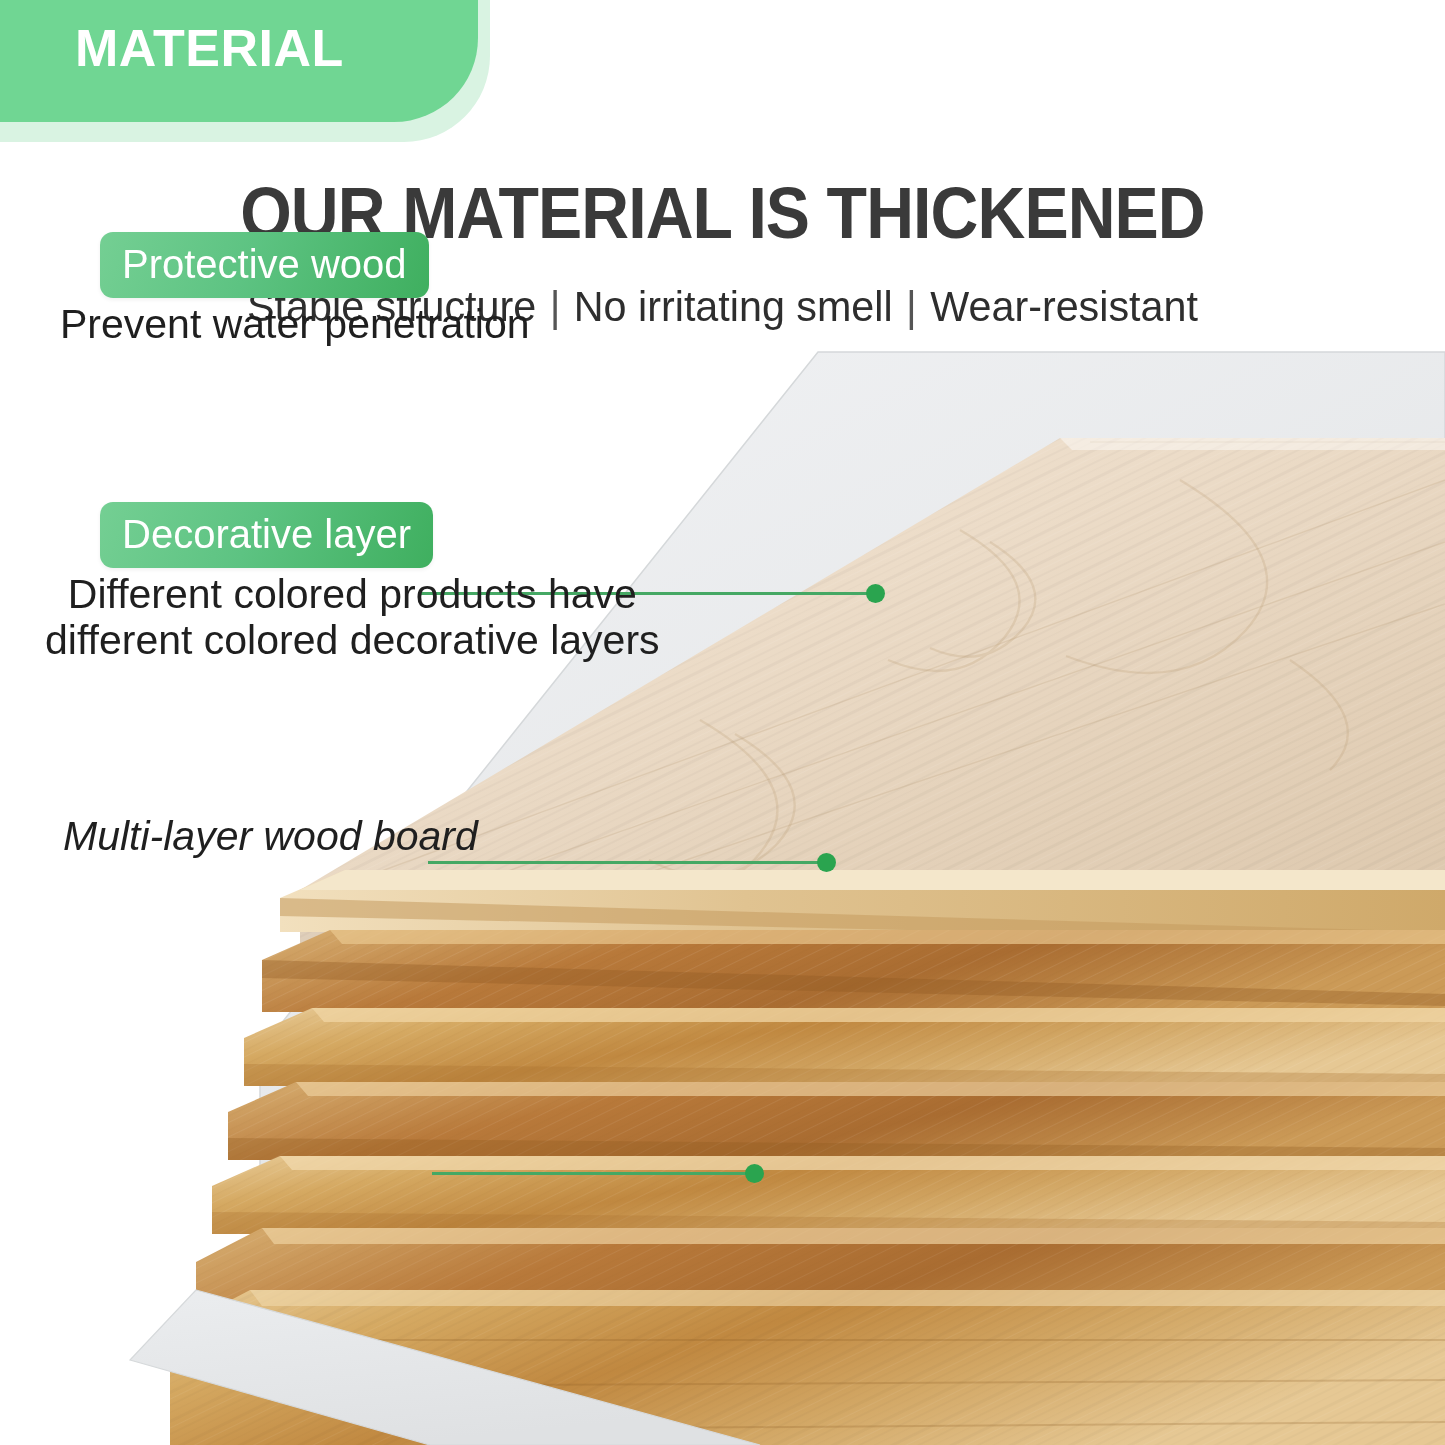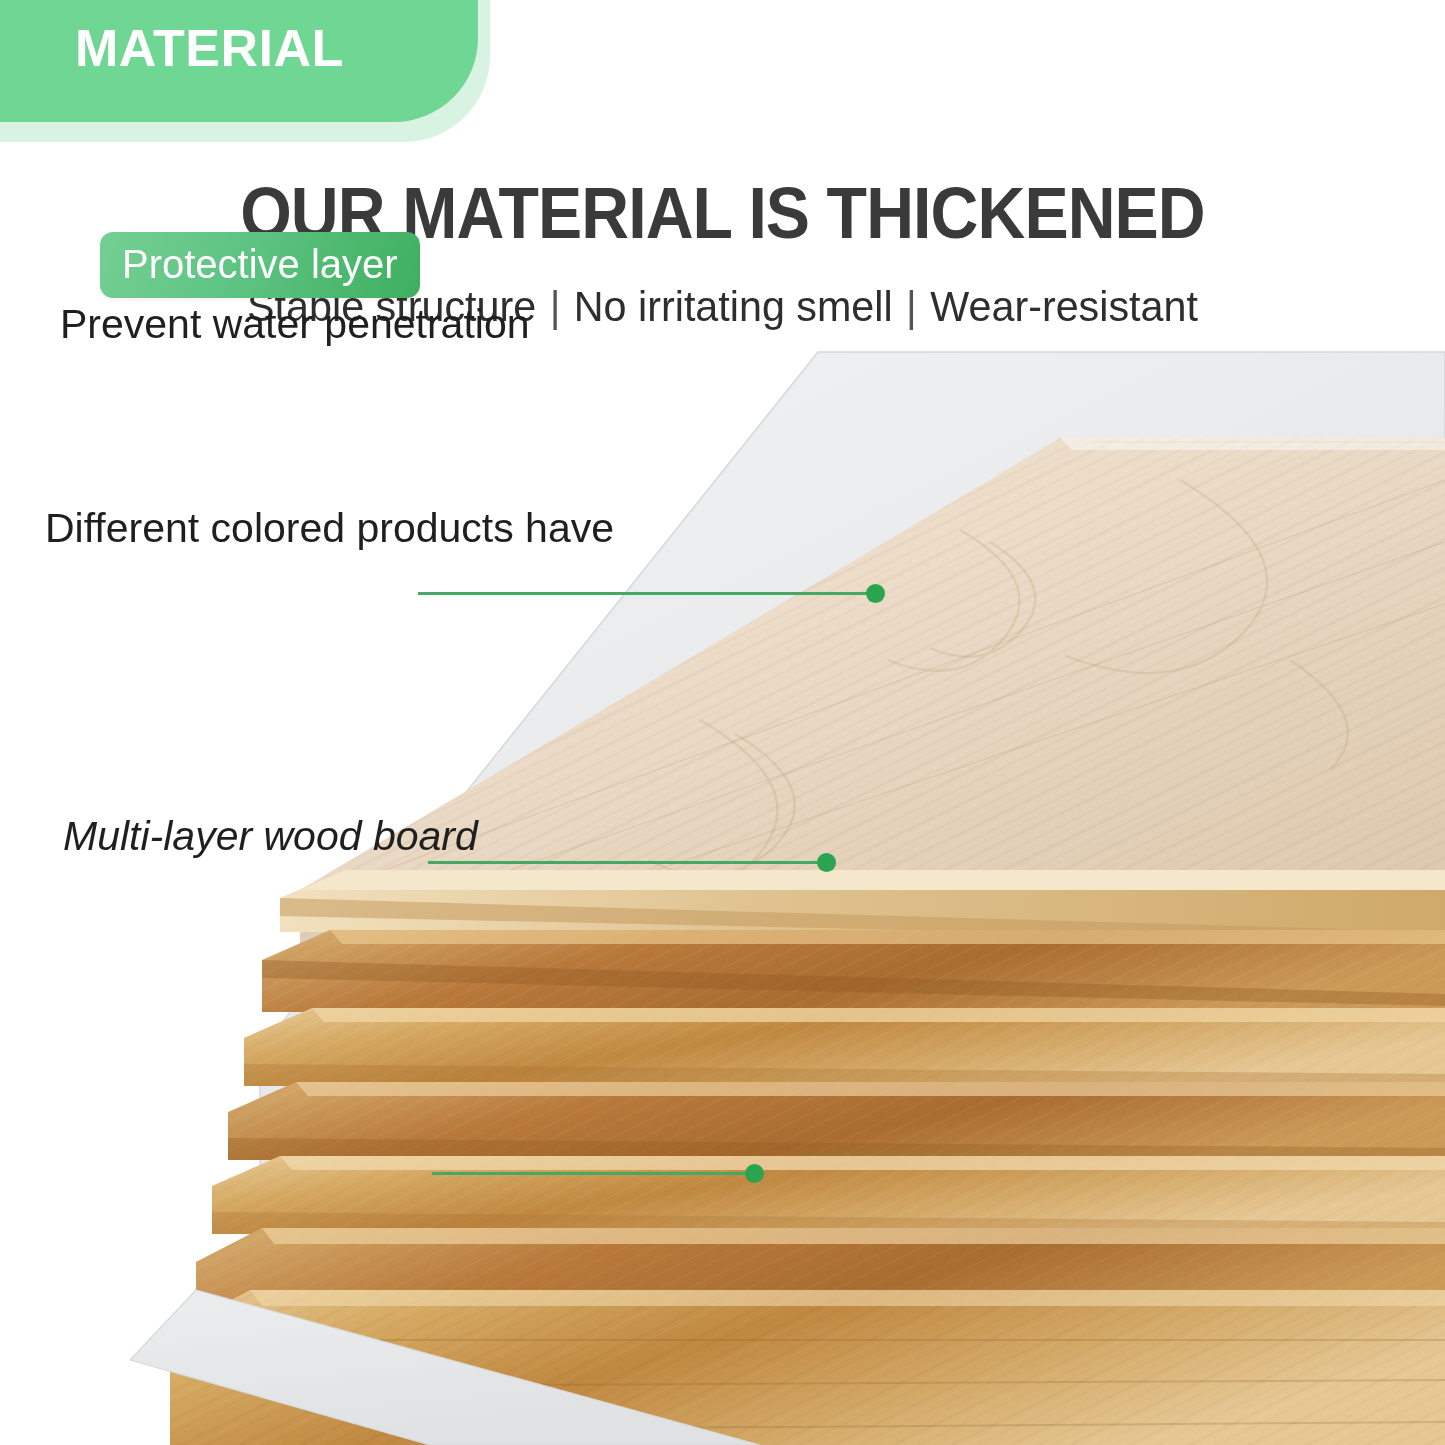--- a/index.html
+++ b/index.html
@@ -291,34 +291,36 @@
     </g>
   </svg>
 </div>
 
 <div class="leader" style="left:418px; top:592px; width:465px;">
   <div class="leader-line" style="width:457px;"></div>
   <div class="leader-dot" style="left:448px;"></div>
 </div>
 
 <div class="callout callout-1">
-  <div class="badge">Protective layer</div>
+  <div class="badge">Protective wood</div>
   <div class="desc">
     <span>Prevent water penetration</span>
   </div>
 </div>
 
 <div class="leader" style="left:428px; top:861px; width:405px;">
   <div class="leader-line" style="width:398px;"></div>
   <div class="leader-dot" style="left:389px;"></div>
 </div>
 
 <div class="callout callout-2">
+  <div class="badge">Decorative layer</div>
   <div class="desc">
     <span>Different colored products have</span>
+    <span class="l2">different colored decorative layers</span>
   </div>
 </div>
 
 <div class="leader" style="left:432px; top:1172px; width:330px;">
   <div class="leader-line" style="width:322px;"></div>
   <div class="leader-dot" style="left:313px;"></div>
 </div>
 
 <div class="callout callout-3">
   <div class="desc">

